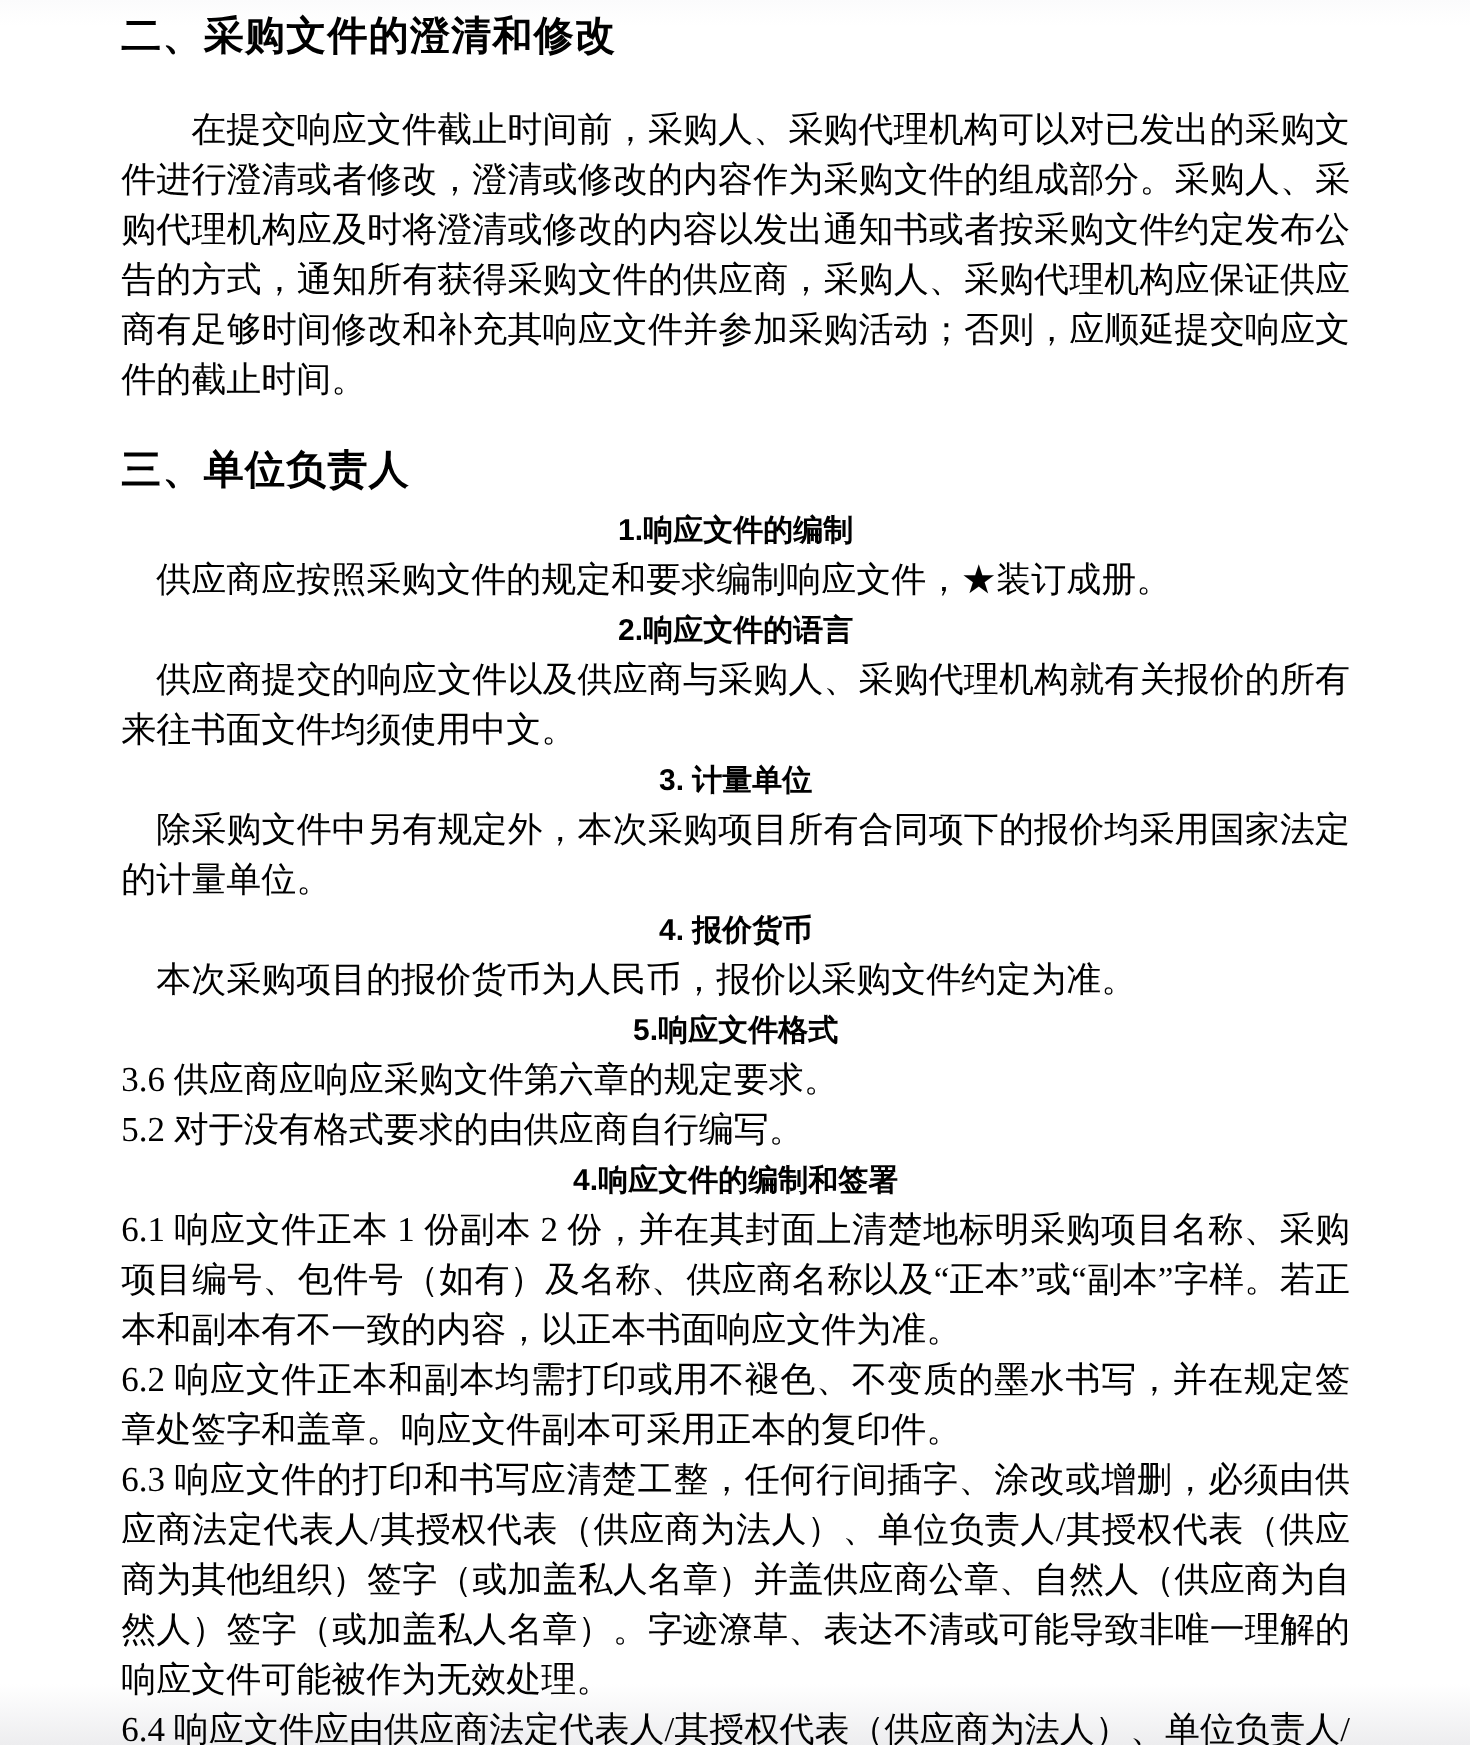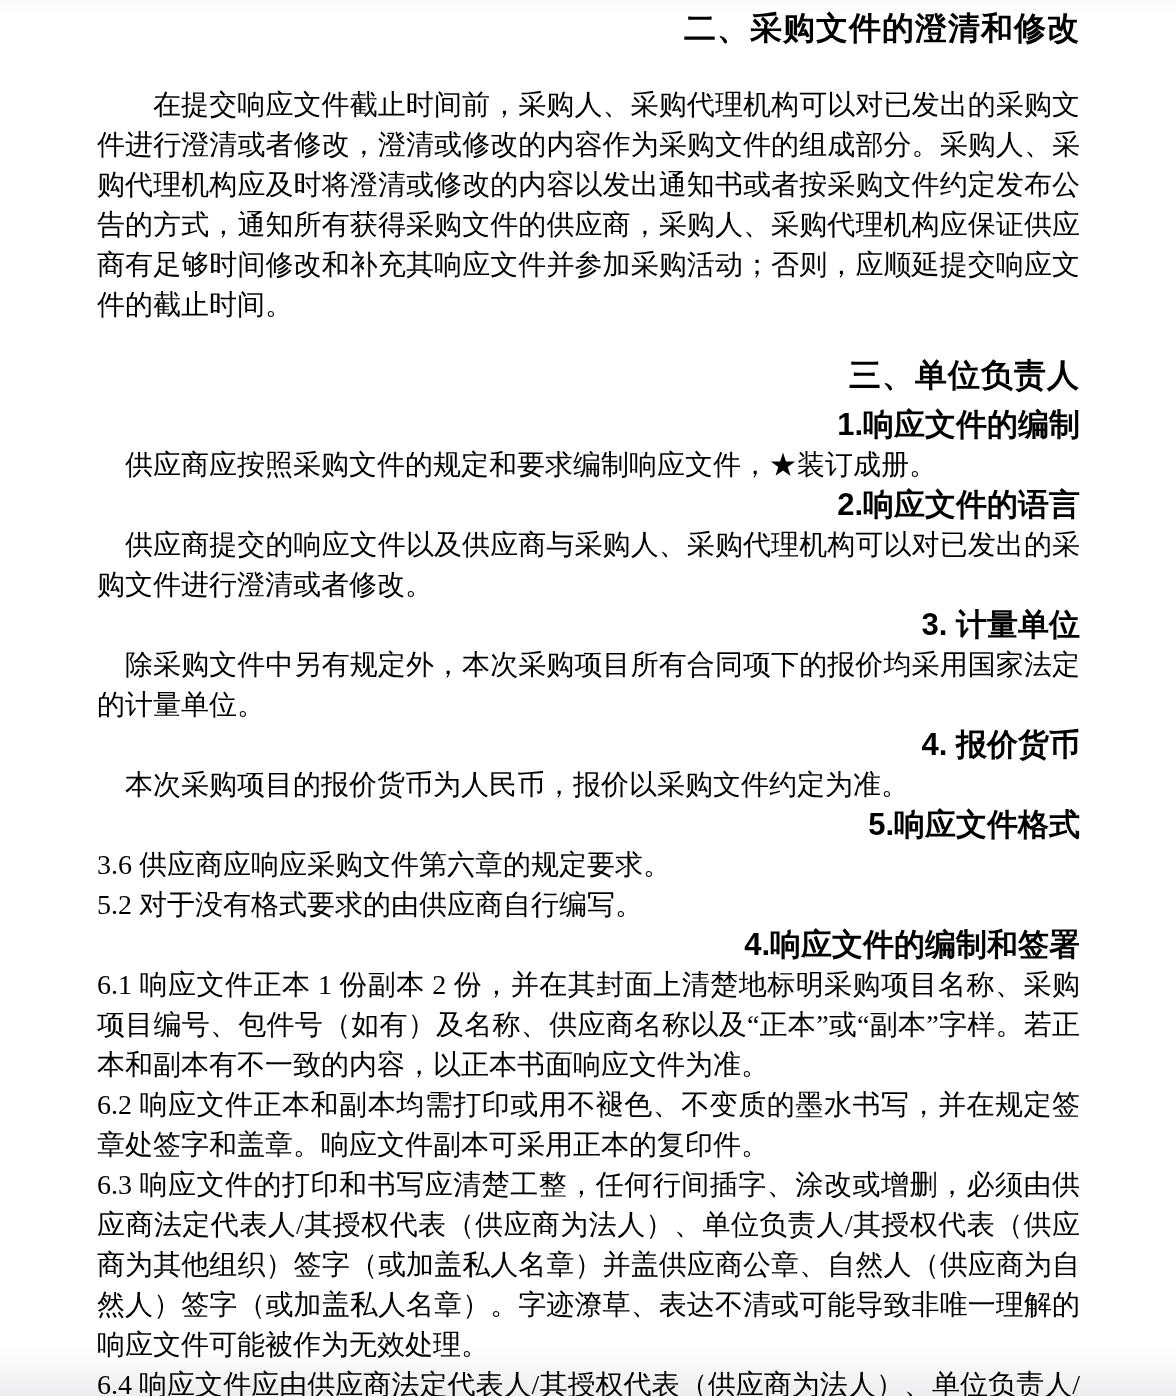--- a/index.html
+++ b/index.html
@@ -17,61 +17,61 @@
     font-family: "Liberation Serif", "DejaVu Serif", serif;
   }
   .content {
     padding: 6px 96px 0 97px;
   }
   .doc-title {
     margin: 0 0 35px 0;
     font-size: 32px;
     font-weight: 700;
     line-height: 44px;
-    text-align: right;
+    text-align: left;
     letter-spacing: 1px;
     font-family: "Liberation Serif", "DejaVu Serif", serif;
   }
   .doc-title.second {
     margin: 28px 0 8px 0;
   }
   .para {
     margin: 0;
     font-size: 28px;
     line-height: 40px;
     text-align: justify;
   }
   .para.indent2 { text-indent: 2em; }
   .para.indent1 { text-indent: 1em; }
   .sec-heading {
     margin: 0;
-    font-size: 31px;
+    font-size: 24px;
     font-weight: 700;
     line-height: 40px;
-    text-align: right;
+    text-align: center;
     font-family: "Liberation Sans", "DejaVu Sans", sans-serif;
   }
 </style>
 </head>
 <body>
 
 <div class="canvas">
   <div class="content">
 
     <h1 class="doc-title">二、采购文件的澄清和修改</h1>
 
     <p class="para indent2">在提交响应文件截止时间前，采购人、采购代理机构可以对已发出的采购文件进行澄清或者修改，澄清或修改的内容作为采购文件的组成部分。采购人、采购代理机构应及时将澄清或修改的内容以发出通知书或者按采购文件约定发布公告的方式，通知所有获得采购文件的供应商，采购人、采购代理机构应保证供应商有足够时间修改和补充其响应文件并参加采购活动；否则，应顺延提交响应文件的截止时间。</p>
 
     <h1 class="doc-title second">三、单位负责人</h1>
 
     <h2 class="sec-heading">1.响应文件的编制</h2>
     <p class="para indent1">供应商应按照采购文件的规定和要求编制响应文件，★装订成册。</p>
 
     <h2 class="sec-heading">2.响应文件的语言</h2>
-    <p class="para indent1">供应商提交的响应文件以及供应商与采购人、采购代理机构可以对已发出的采购文件进行澄清或者修改。</p>
+    <p class="para indent1">供应商提交的响应文件以及供应商与采购人、采购代理机构就有关报价的所有来往书面文件均须使用中文。</p>
 
     <h2 class="sec-heading">3. 计量单位</h2>
     <p class="para indent1">除采购文件中另有规定外，本次采购项目所有合同项下的报价均采用国家法定的计量单位。</p>
 
     <h2 class="sec-heading">4. 报价货币</h2>
     <p class="para indent1">本次采购项目的报价货币为人民币，报价以采购文件约定为准。</p>
 
     <h2 class="sec-heading">5.响应文件格式</h2>
     <p class="para">3.6 供应商应响应采购文件第六章的规定要求。</p>
     <p class="para">5.2 对于没有格式要求的由供应商自行编写。</p>

